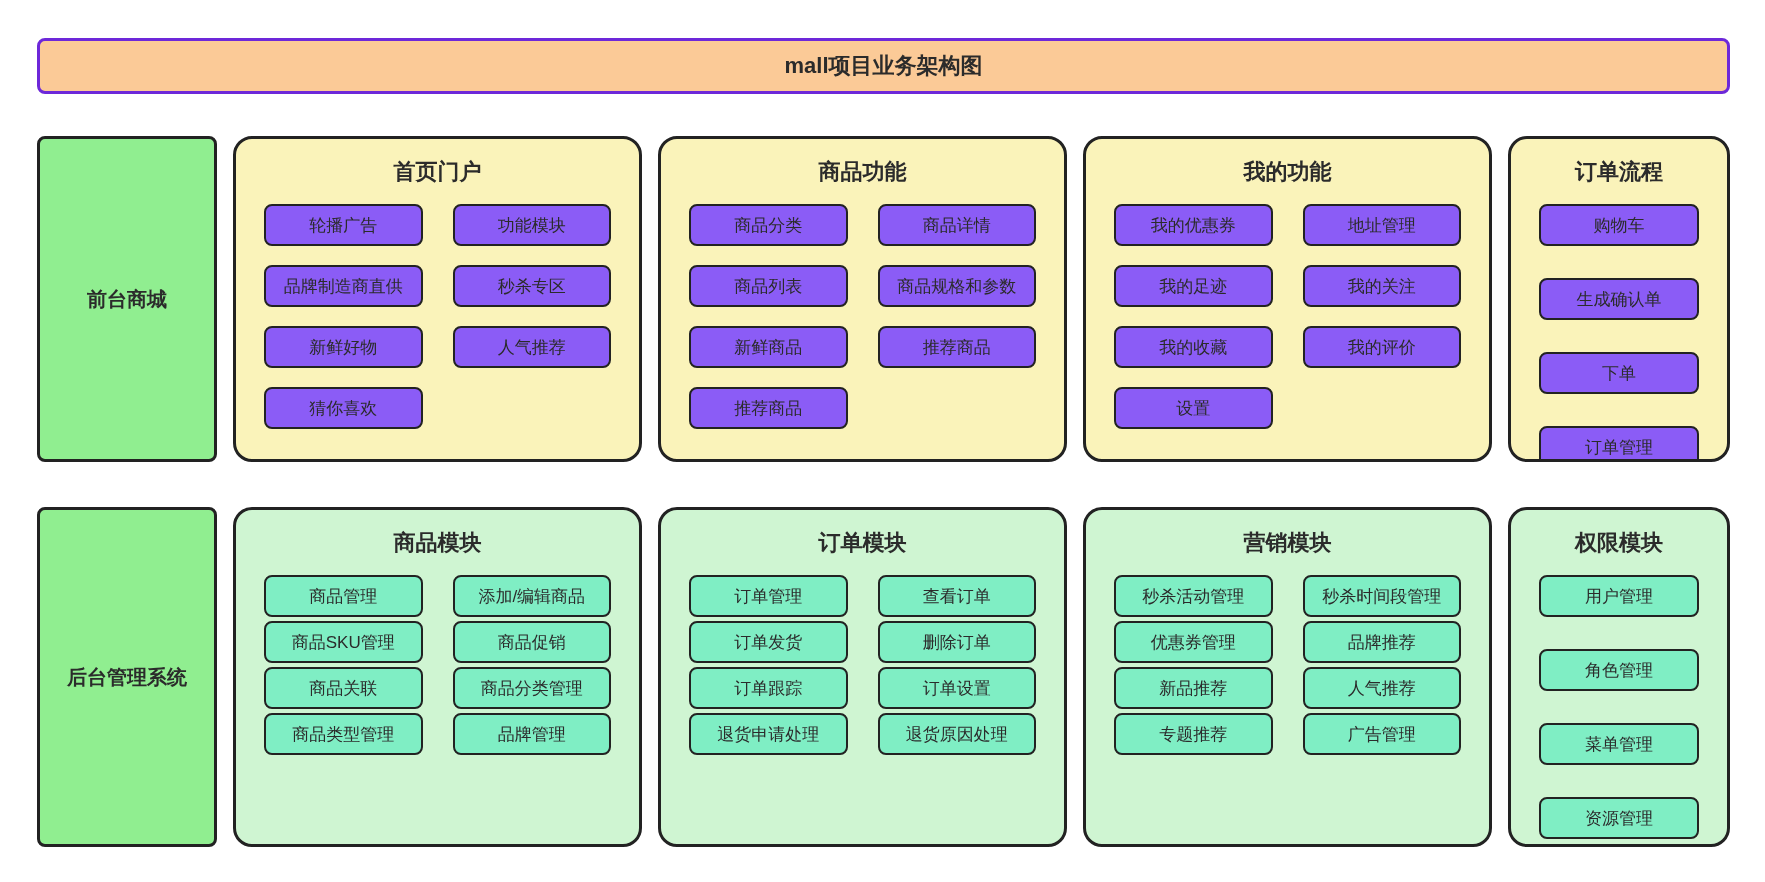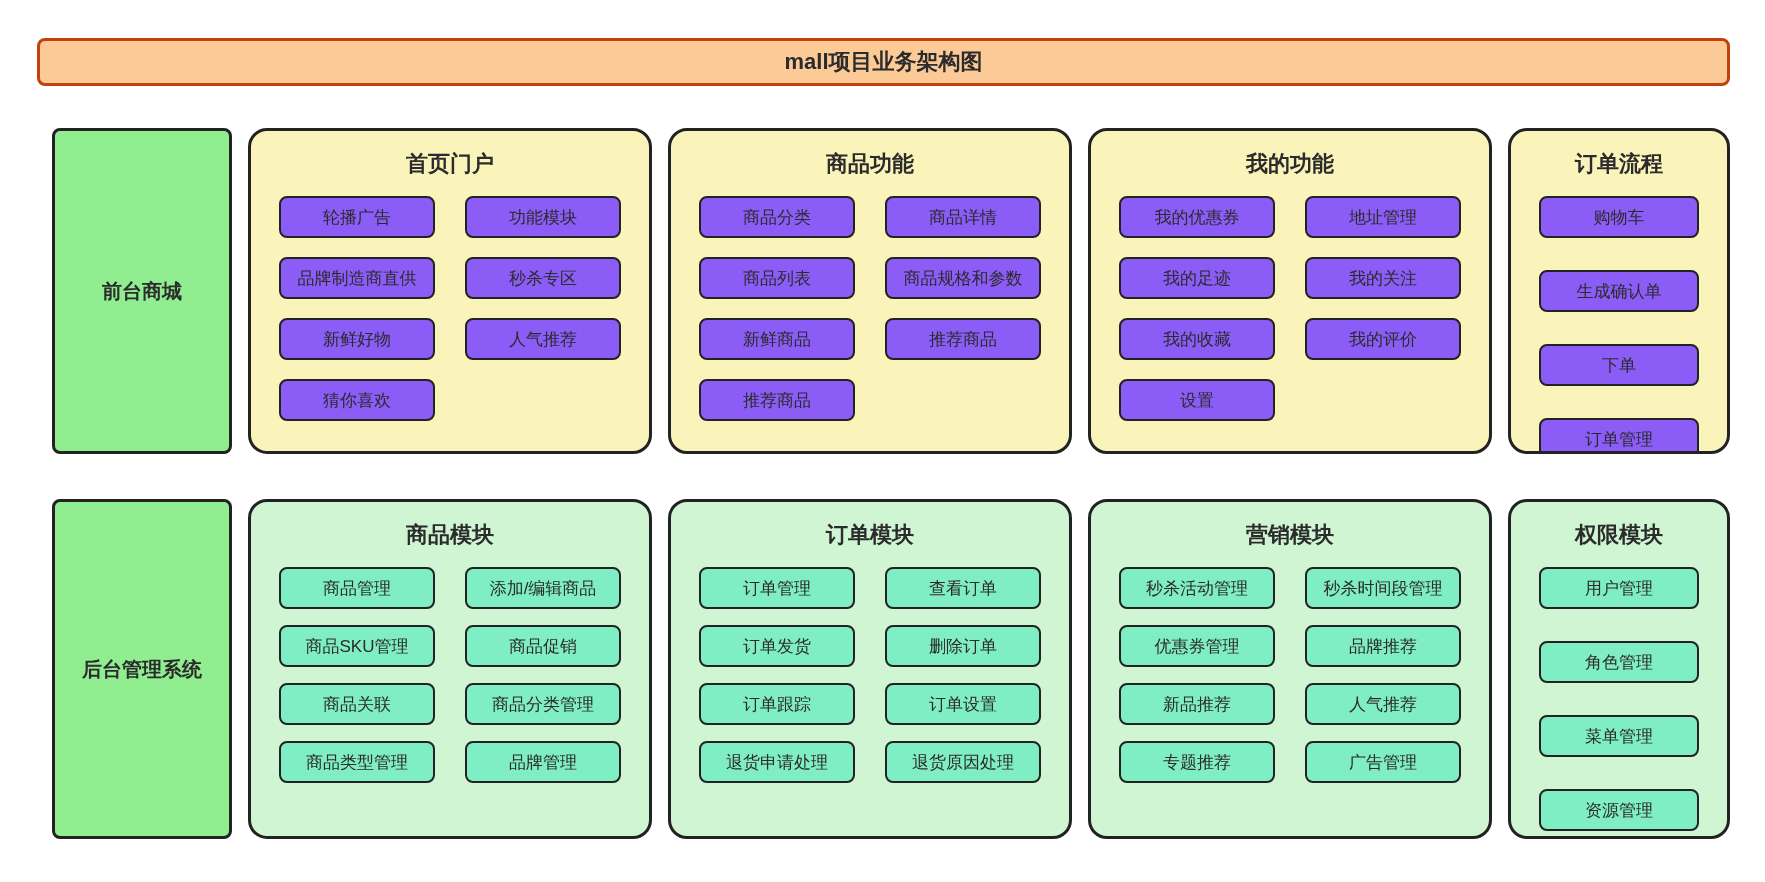--- a/index.html
+++ b/index.html
@@ -10,37 +10,37 @@
     color: #2b2b2b;
   }
   .canvas {
     position: relative;
     width: 1765px; height: 882px;
     background: #ffffff;
     padding: 38px 35px 0 37px;
     overflow: hidden;
   }
   .title-bar {
-    height: 48px;
+    height: 56px;
     background: #FBCA97;
-    border: 3px solid #c2410c;
+    border: 3px solid #6d28d9;
     border-radius: 8px;
     display: flex; align-items: center; justify-content: center;
     font-size: 22px; font-weight: bold;
   }
   .row { display: flex; gap: 16px; }
   .row-1 { margin-top: 42px; height: 326px; }
   .row-2 { margin-top: 45px; height: 340px; }
   .side-label {
     flex: none; width: 180px;
     background: #90EE90;
     border: 3px solid #222222;
     border-radius: 8px;
     display: flex; align-items: center; justify-content: center;
-    font-size: 20px; font-weight: bold; margin-left: 15px;
+    font-size: 20px; font-weight: bold;
   }
   .panel {
     flex: 1;
     border: 3px solid #222222;
     border-radius: 19px;
     padding: 12px 28px 0;
     overflow: hidden;
   }
   .panel.narrow { flex: none; width: 222px; padding: 12px 18px 0; }
   .row-1 .panel { background: #FAF3BA; }
@@ -54,21 +54,21 @@
     display: grid;
     grid-template-columns: 1fr 1fr;
     column-gap: 30px;
     row-gap: 19px;
   }
   .panel.single .btn-grid {
     grid-template-columns: 160px;
     justify-content: center;
     row-gap: 32px;
   }
-  .row-2 .btn-grid { row-gap: 16px; }
+  .row-2 .btn-grid { row-gap: 4px; }
   .row-2 .panel.single .btn-grid { }
   .btn {
     height: 42px;
     border: 2.5px solid #222222;
     border-radius: 8px;
     display: flex; align-items: center; justify-content: center;
     font-size: 17px;
     white-space: nowrap;
     overflow: hidden;
   }

